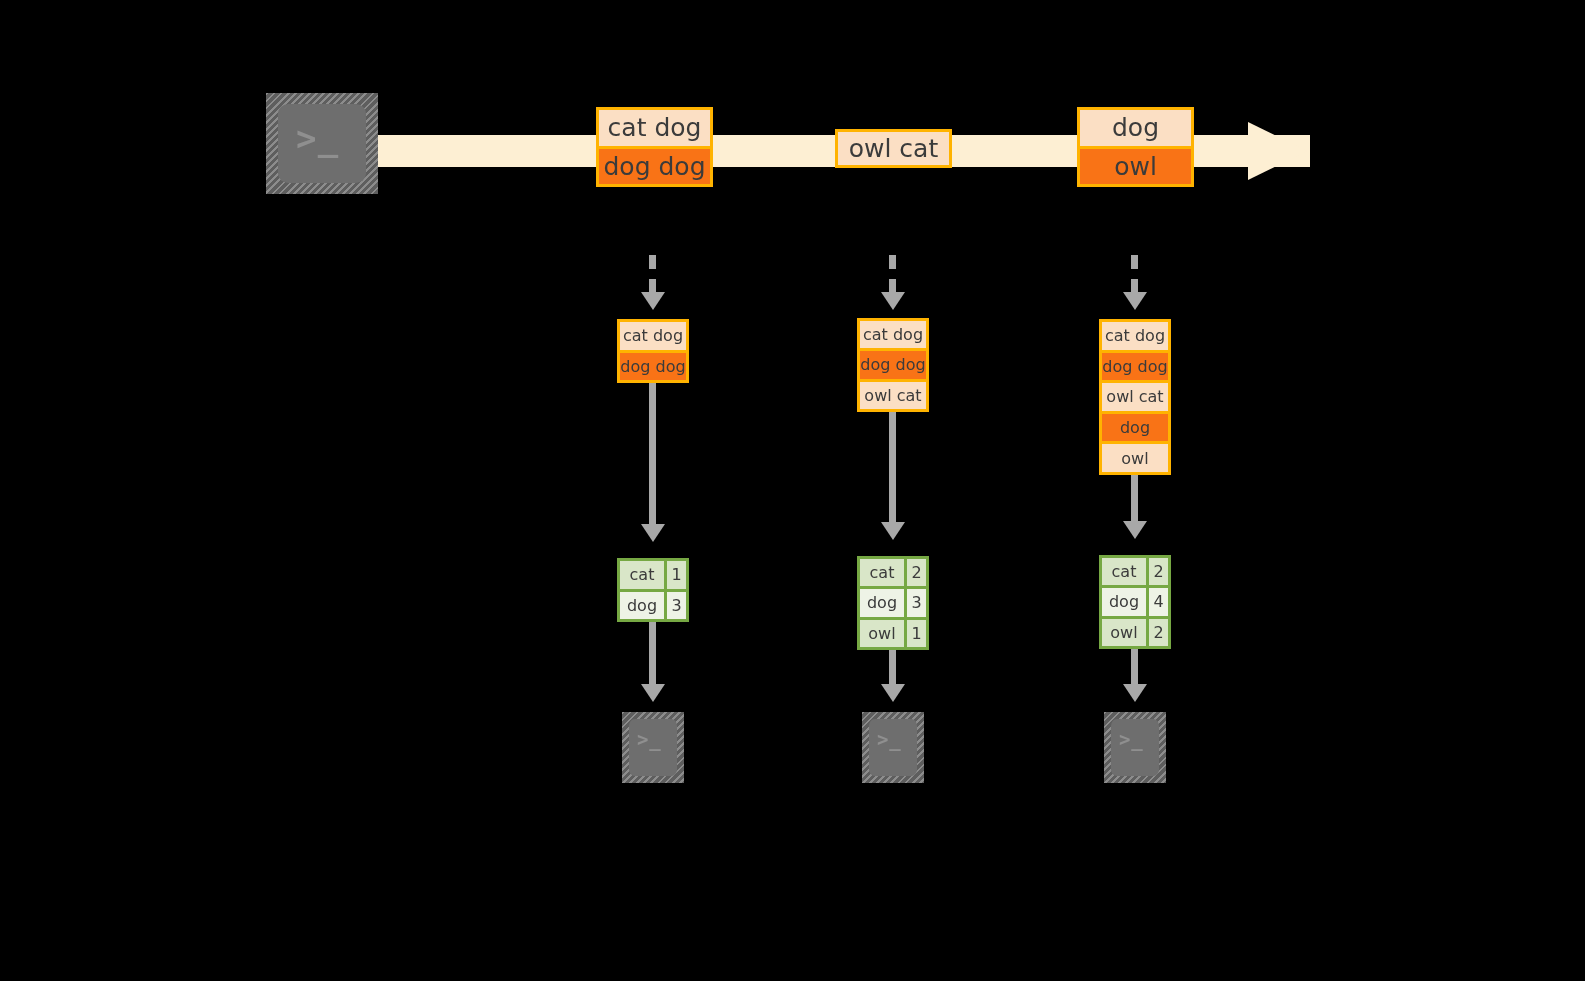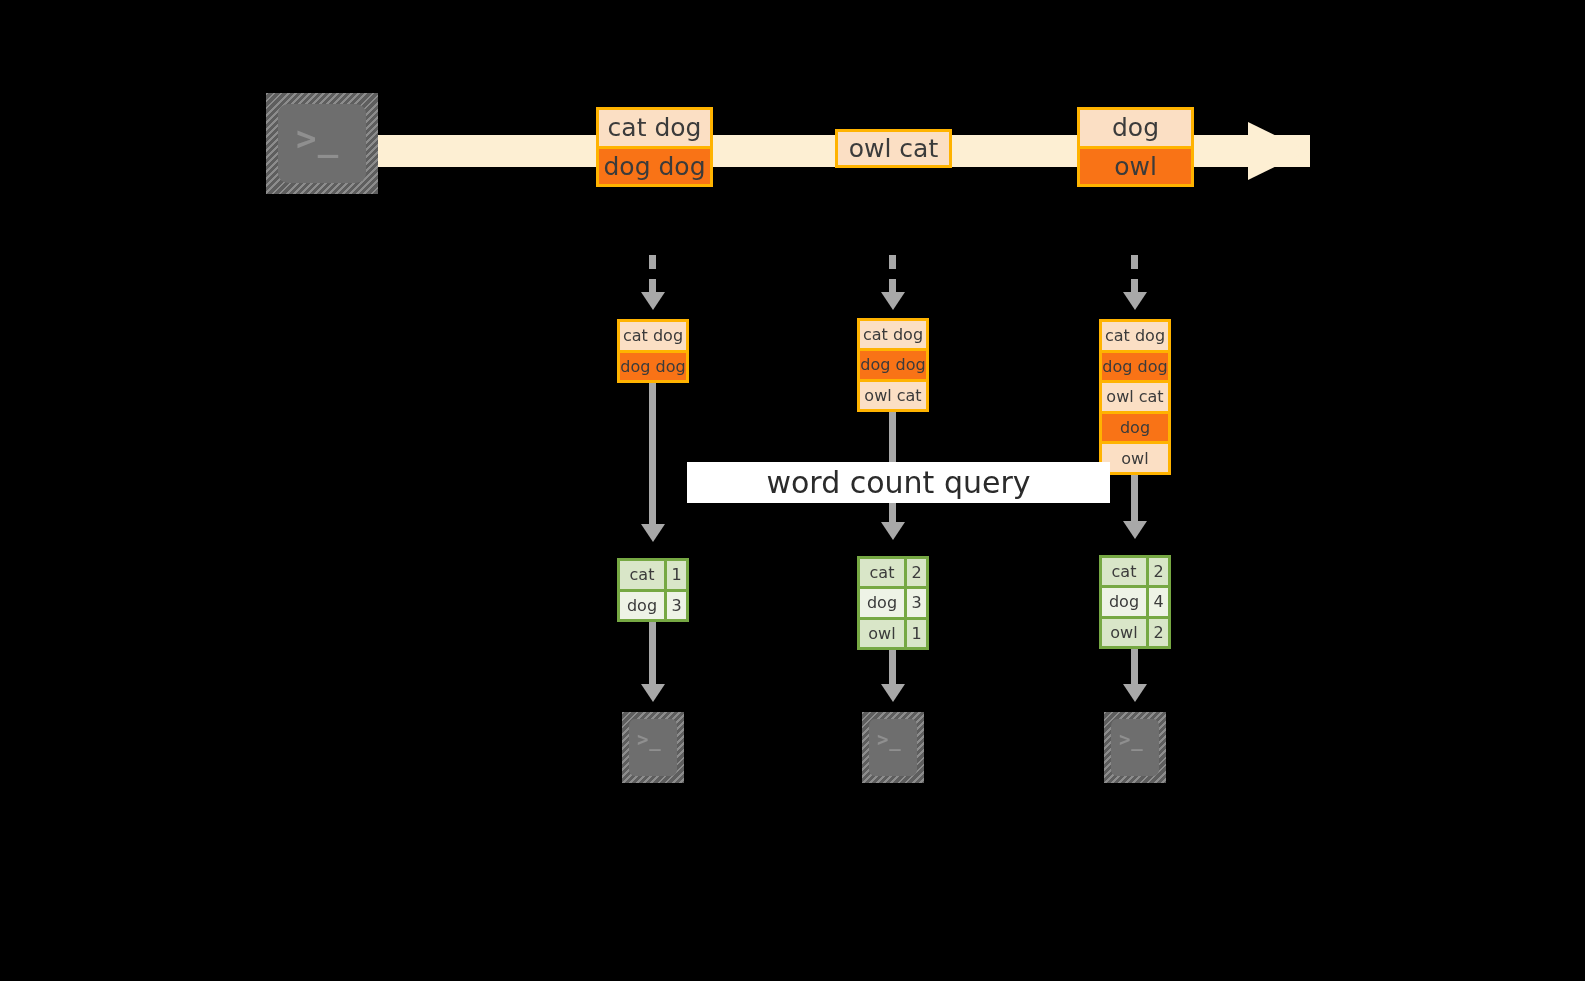--- a/index.html
+++ b/index.html
@@ -277,17 +277,14 @@
 
   <div class="vline" style="left:1131px; top:649px; width:7px; height:39px;"></div>
   <div class="vhead" style="left:1123px; top:684px;"></div>
 
   <div class="term" style="left:1104px; top:712px; width:62px; height:71px;">
     <div class="hatch"></div>
     <div class="face" style="left:7px; top:7px; right:7px; bottom:7px;"></div>
     <div class="glyph" style="left:15px; top:18px; font-size:19px;">&gt;_</div>
   </div>
 
-  <div class="banner" style="left:687px; top:462px; width:423px; height:41px;">
-    <span>word count query</span>
-  </div>
 
 </div>
 
 </body></html>

